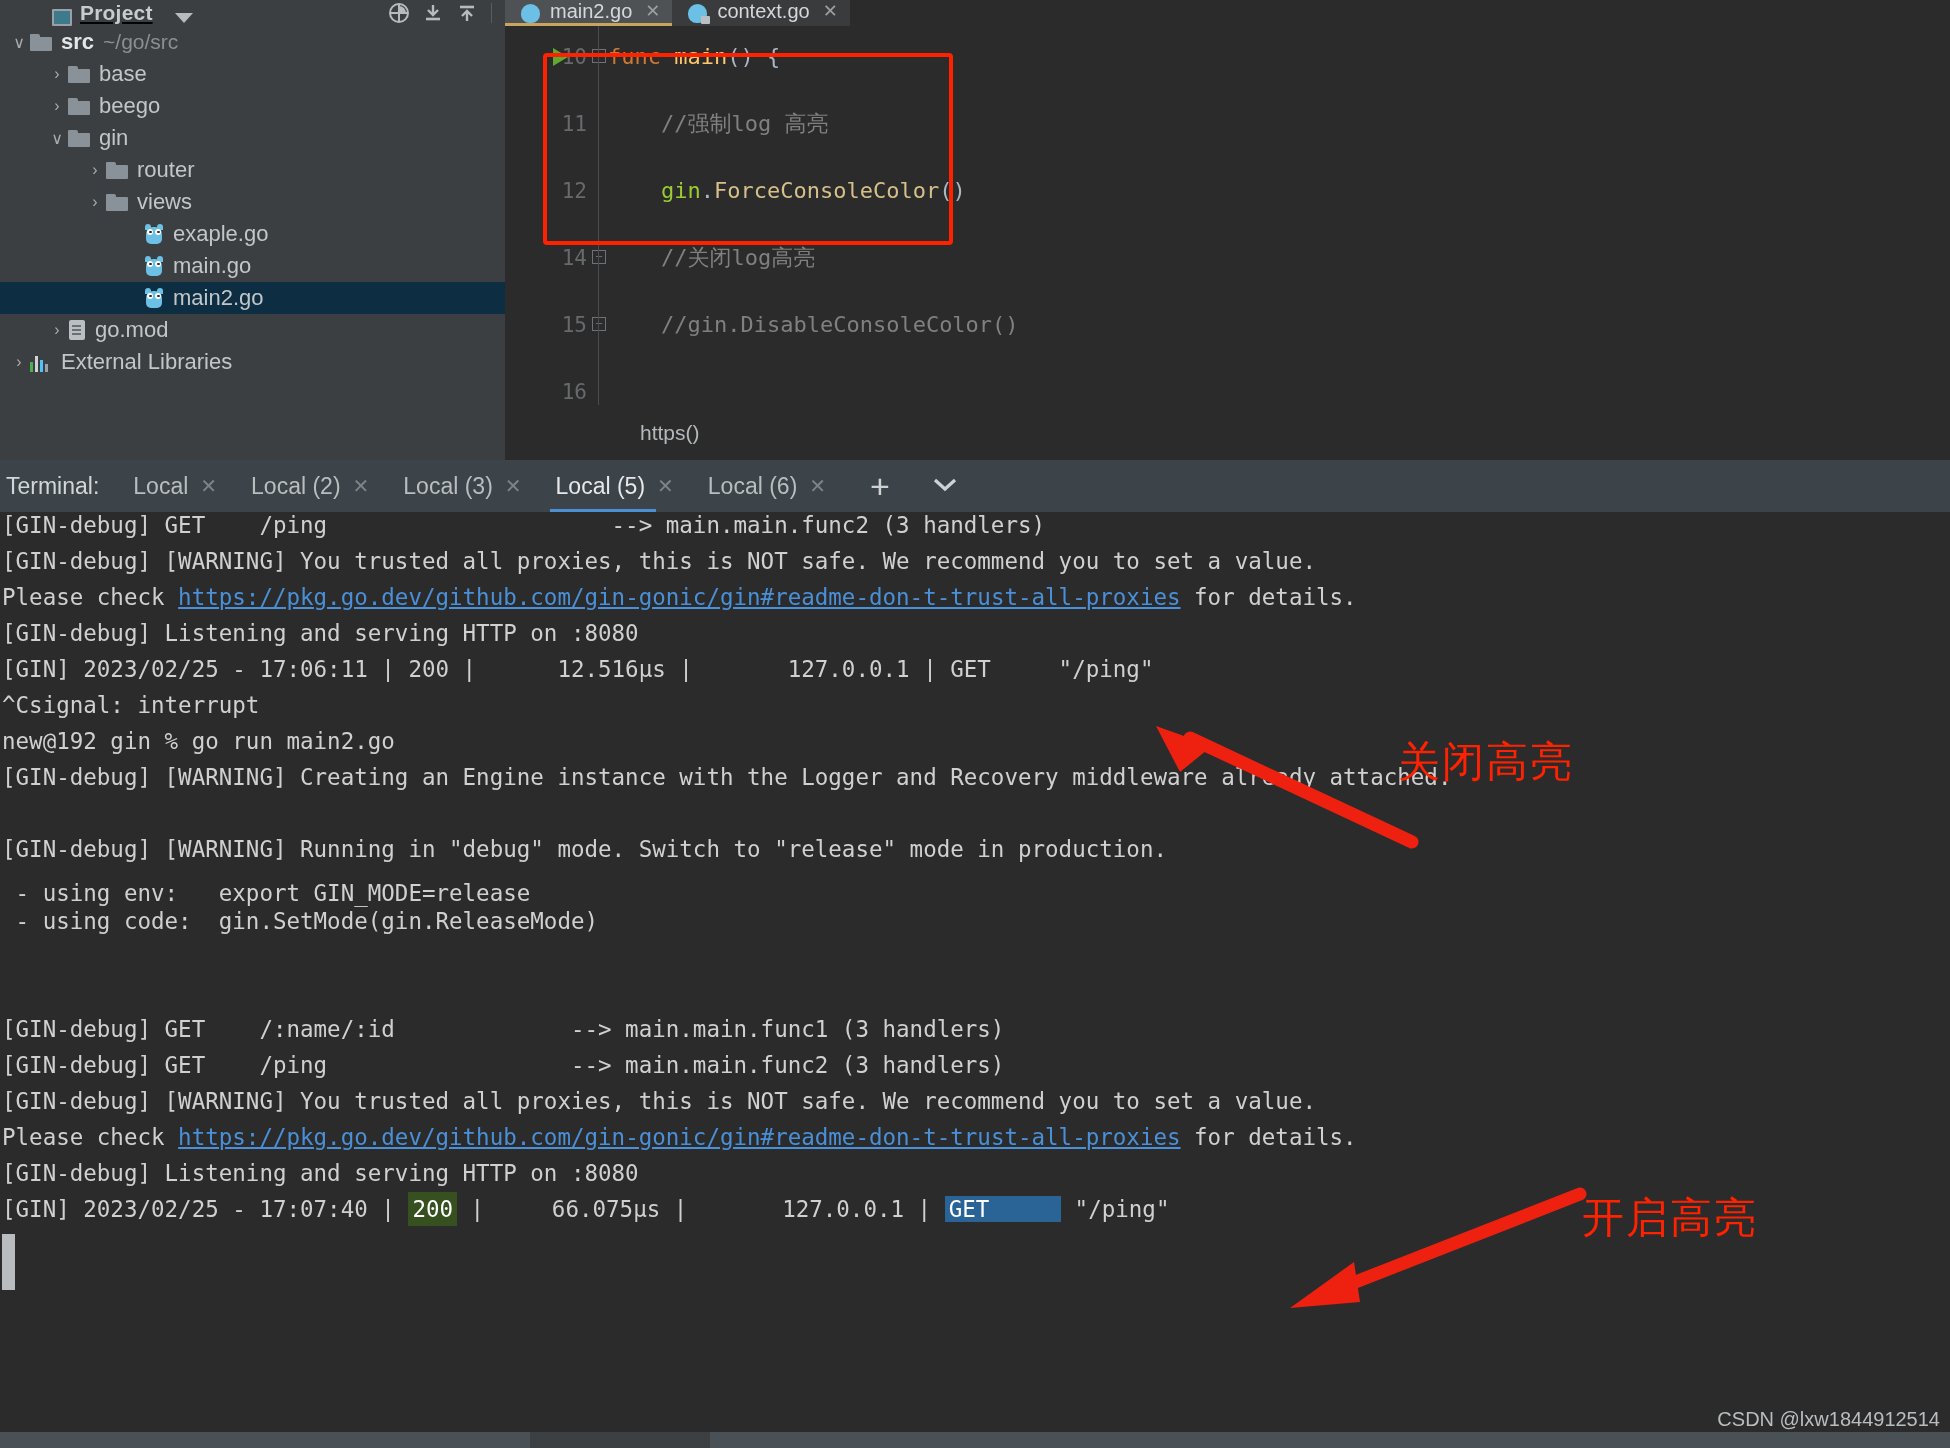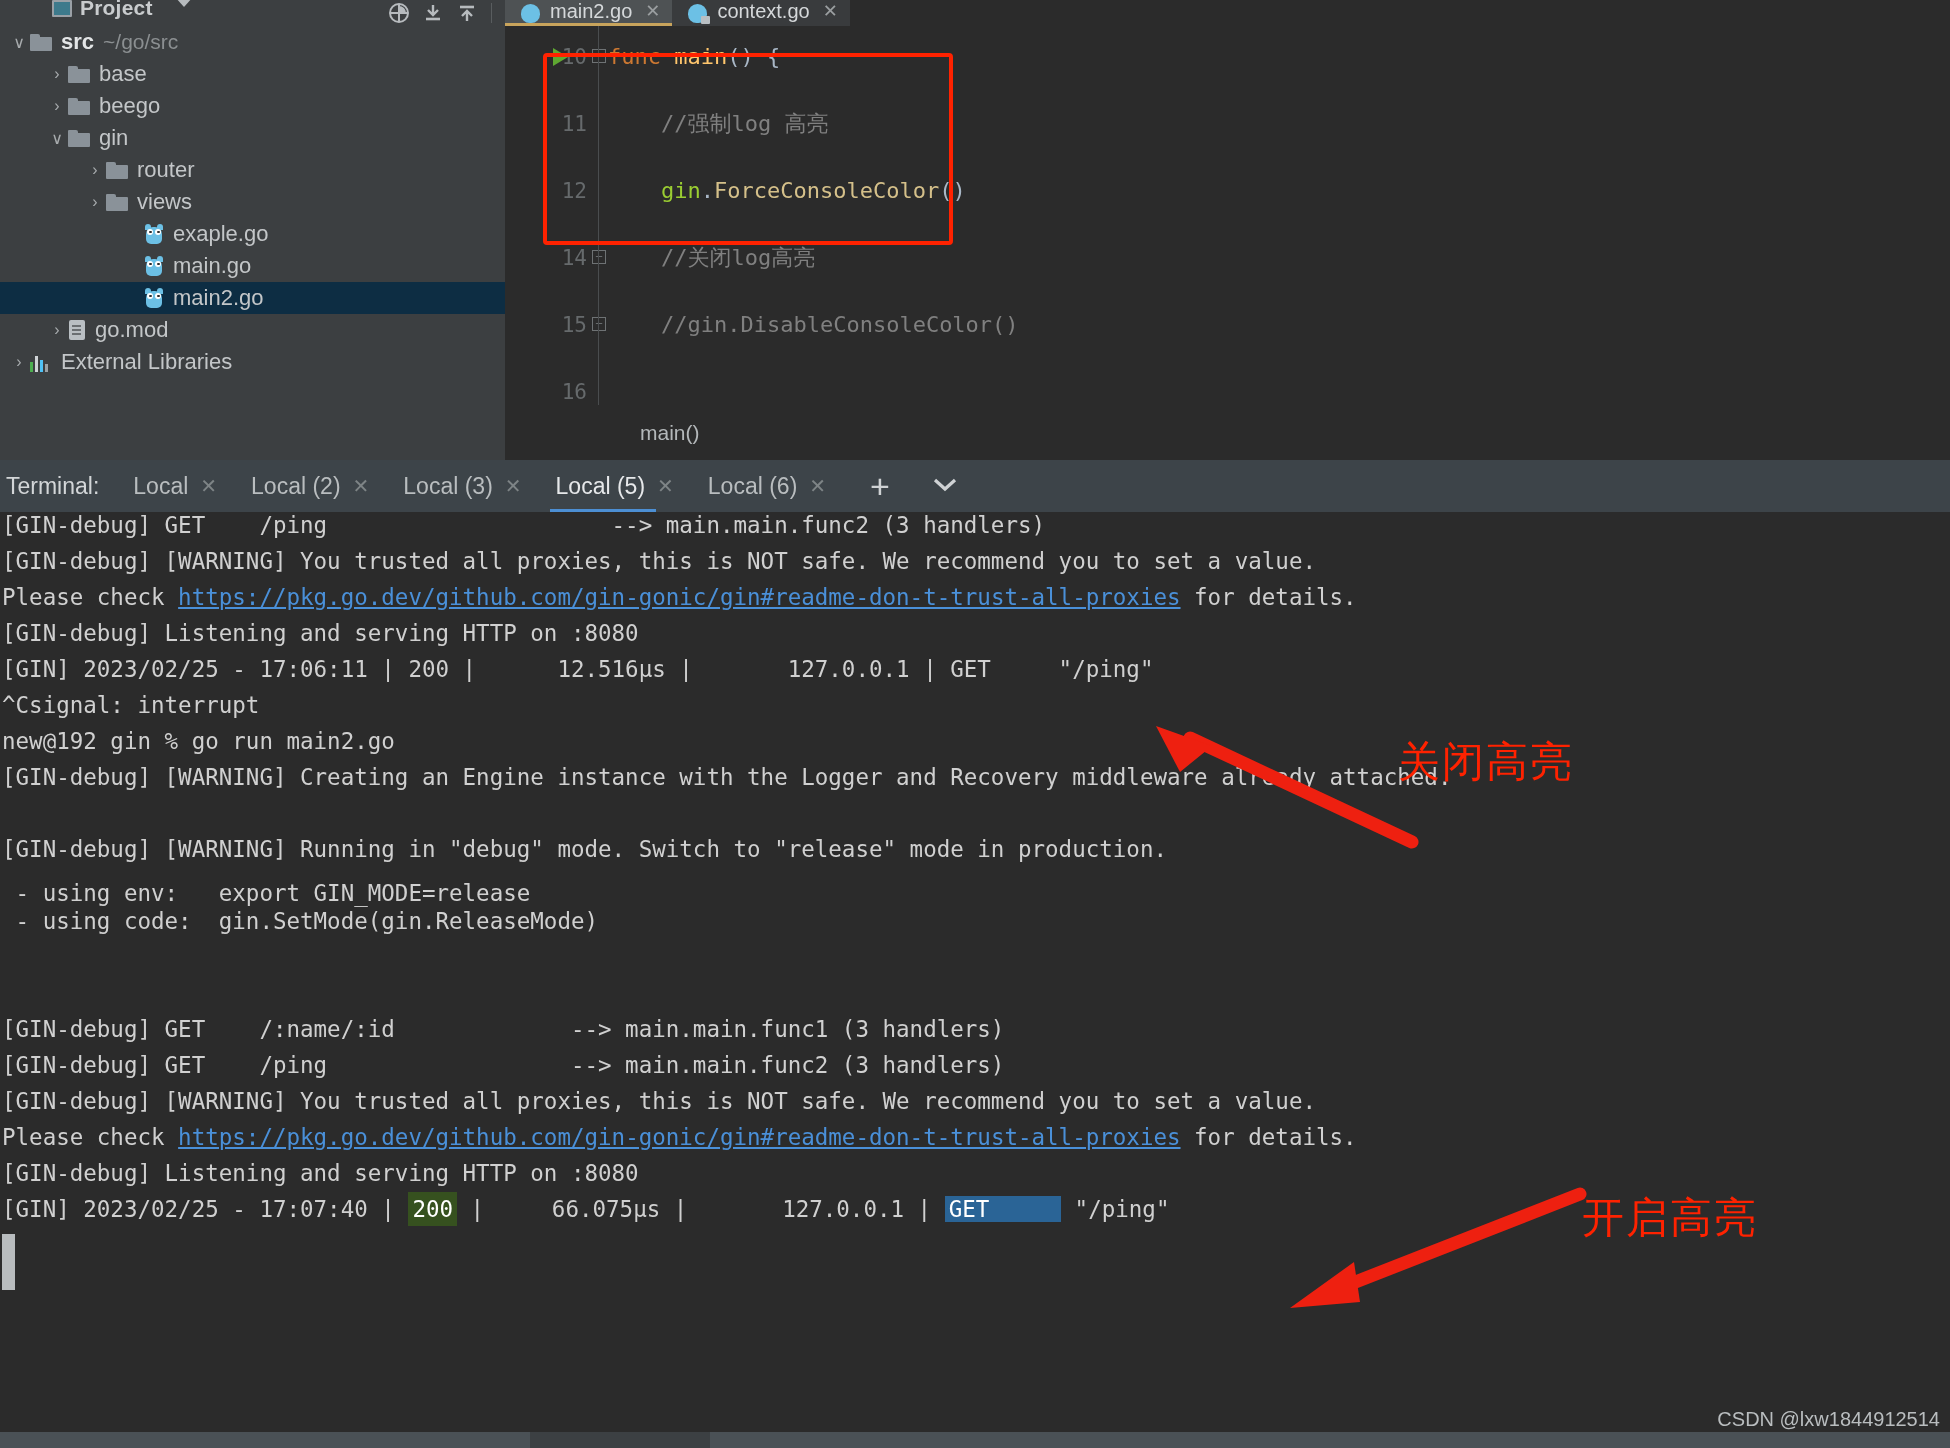--- a/index.html
+++ b/index.html
@@ -14,21 +14,21 @@
   
   .top-area { position: absolute; left: 0; top: 0; width: 1950px; height: 460px; }
 
   
   .proj-panel {
     position: absolute; left: 0; top: 0; width: 505px; height: 460px;
     background: #3c3f41;
   }
   .proj-header {
     position: absolute; left: 0; top: 0; width: 567px; height: 26px;
-    background: #3c3f41; display: flex; align-items: flex-start;
+    background: #3c3f41; display: flex; align-items: flex-end; text-decoration: underline;
   }
   .proj-hdr-icon {
     width: 20px; height: 17px; margin-left: 52px;
     border: 2px solid #9aa0a6; background: #3d7a8c; border-radius: 1px;
   }
   .proj-hdr-label {
     margin-left: 8px; color: #c9ccce; font-size: 21px; font-weight: 600;
     letter-spacing: .2px; line-height: 21px; position: relative; top: -3px;
   }
   .caret-dn {
@@ -339,21 +339,21 @@
             </div>
             <div class="cline">
               <span class="ln">17</span>
               <span class="ctext">    <span class="pl">r := </span><span class="pkg">gin</span><span class="pl">.</span><span class="mth">Default</span><span class="pl">()</span></span>
             </div>
           </div>
         </div>
       <div class="gutterline"></div>
       <div class="redbox" style="left:38px; top:53px; width:410px; height:192px;"></div>
       <div class="breadcrumb">
-        <span class="bc">main()</span>
+        <span class="bc">https()</span>
       </div>
     </div>
   </div>
 
   <div class="term-tabbar">
     <span class="term-label">Terminal:</span>
     <div id="tt-holder" style="display:flex; align-items:center;">
         <div class="tt">
           <span class="ttl">Local</span>
           <span class="x">✕</span>

